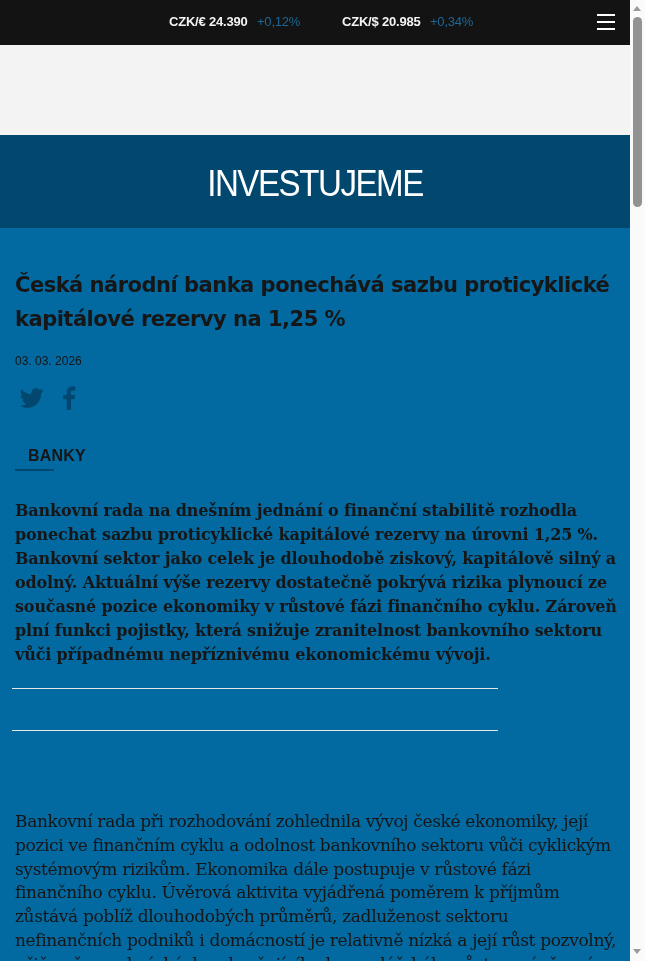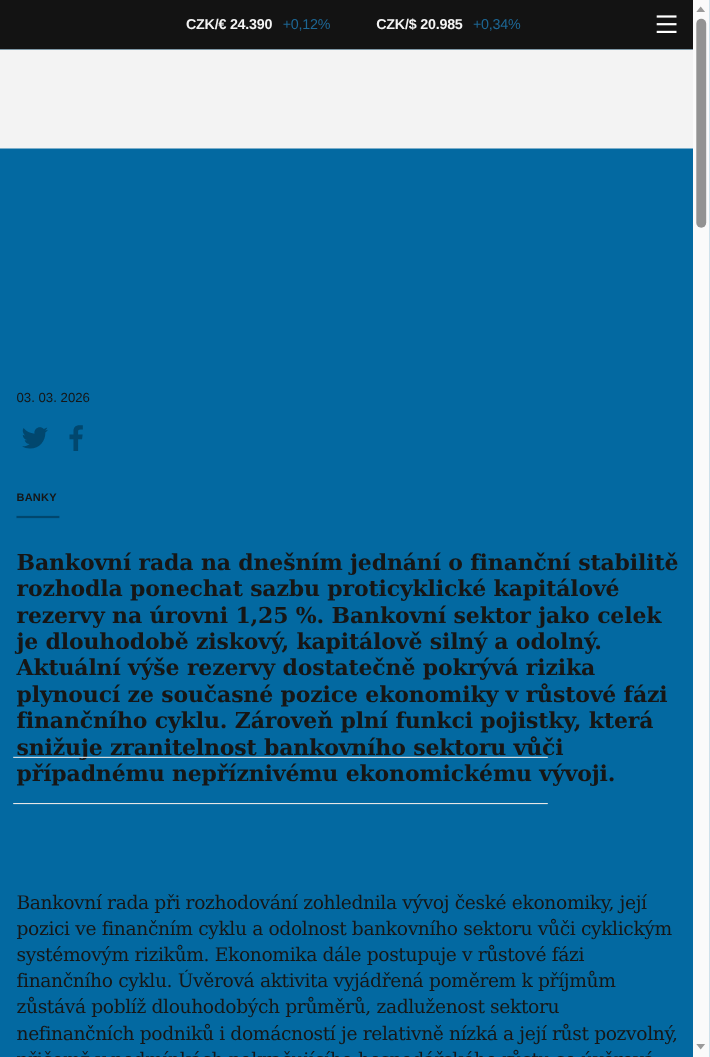--- a/index.html
+++ b/index.html
@@ -27,24 +27,24 @@
   .banner { position: absolute; left: 0; top: 135px; width: 630px; height: 93px; background: #01476e; }
   .brand { position: absolute; left: 0; top: 28px; width: 630px; text-align: center; font-family: "Liberation Sans", sans-serif; font-size: 36px; font-weight: normal; color: #ffffff; letter-spacing: -1.6px; transform: scaleX(0.92); }
 
   
   .title { position: absolute; left: 15px; top: 268px; width: 600px; font-family: "DejaVu Sans", sans-serif; font-size: 21px; line-height: 34px; color: #161616; letter-spacing: -0.5px; }
   .date { position: absolute; left: 15px; top: 354px; font-family: "Liberation Sans", sans-serif; font-size: 12px; color: #161616; }
   .share { position: absolute; top: 386px; height: 26px; cursor: pointer; }
   .share-tw { left: 20px; width: 26px; }
   .share-fb { left: 62px; width: 16px; }
 
-  .category { position: absolute; left: 15px; top: 447px; font-family: "Liberation Sans", sans-serif; font-size: 10px; font-weight: bold; color: #161616; letter-spacing: 0.2px; cursor: pointer; }
+  .category { position: absolute; left: 28px; top: 447px; font-family: "Liberation Sans", sans-serif; font-size: 16px; font-weight: bold; color: #161616; letter-spacing: 0.2px; cursor: pointer; }
   .category-line { position: absolute; left: 15px; top: 469px; width: 39px; height: 2px; background: #01476e; }
 
-  .lead { position: absolute; left: 15px; top: 499px; width: 605px; font-family: "DejaVu Serif", serif; font-size: 20px; font-weight: bold; line-height: 24px; color: #161616; letter-spacing: -0.15px; }
+  .lead { position: absolute; left: 15px; top: 499px; width: 605px; font-family: "DejaVu Serif", serif; font-size: 16px; font-weight: bold; line-height: 24px; color: #161616; letter-spacing: -0.15px; }
 
   .divider { position: absolute; left: 12px; width: 486px; height: 1px; background: #e6e6e6; }
   .divider-1 { top: 688px; width: 486px; }
   .divider-2 { top: 730px; }
 
   .body-text { position: absolute; left: 15px; top: 810px; width: 605px; font-family: "DejaVu Serif", serif; font-size: 17px; line-height: 23.8px; color: #161616; letter-spacing: -0.35px; }
 
   
   .scrollbar { position: absolute; left: 630px; top: 0; width: 15px; height: 961px; background: #fafafa; }
   .scroll-up { position: absolute; left: 3px; top: 6px; width: 0; height: 0; border-left: 4.5px solid transparent; border-right: 4.5px solid transparent; border-bottom: 5px solid #9a9a9a; cursor: pointer; }
@@ -69,21 +69,25 @@
     </div>
     <div class="menu-btn">
       <span></span>
       <span></span>
       <span></span>
     </div>
   </header>
 
   <div class="adband"></div>
 
+  <div class="banner">
+    <div class="brand">INVESTUJEME</div>
+  </div>
 
+  <h1 class="title">Česká národní banka ponechává sazbu proticyklické kapitálové rezervy na 1,25 %</h1>
 
   <div class="date">03. 03. 2026</div>
 
   <a class="share share-tw">
     <svg width="24" height="24" viewBox="0 0 24 24">
       <path fill="#01476e" d="M23.6 4.6c-.9.4-1.8.6-2.8.8 1-.6 1.8-1.5 2.1-2.7-.9.6-2 1-3.1 1.2-.9-1-2.2-1.6-3.6-1.6-2.7 0-4.9 2.2-4.9 4.9 0 .4 0 .8.1 1.1C7.4 8.1 3.8 6.2 1.4 3.2c-.4.7-.7 1.6-.7 2.5 0 1.7.9 3.2 2.2 4.1-.8 0-1.6-.2-2.2-.6v.1c0 2.4 1.7 4.4 3.9 4.8-.4.1-.8.2-1.3.2-.3 0-.6 0-.9-.1.6 2 2.4 3.4 4.6 3.4-1.7 1.3-3.8 2.1-6.1 2.1-.4 0-.8 0-1.2-.1 2.2 1.4 4.8 2.2 7.5 2.2 9.1 0 14-7.5 14-14v-.6c1-.7 1.8-1.6 2.4-2.6z"></path>
     </svg>
   </a>
   <a class="share share-fb">
     <svg width="14" height="24" viewBox="0 0 14 24">

